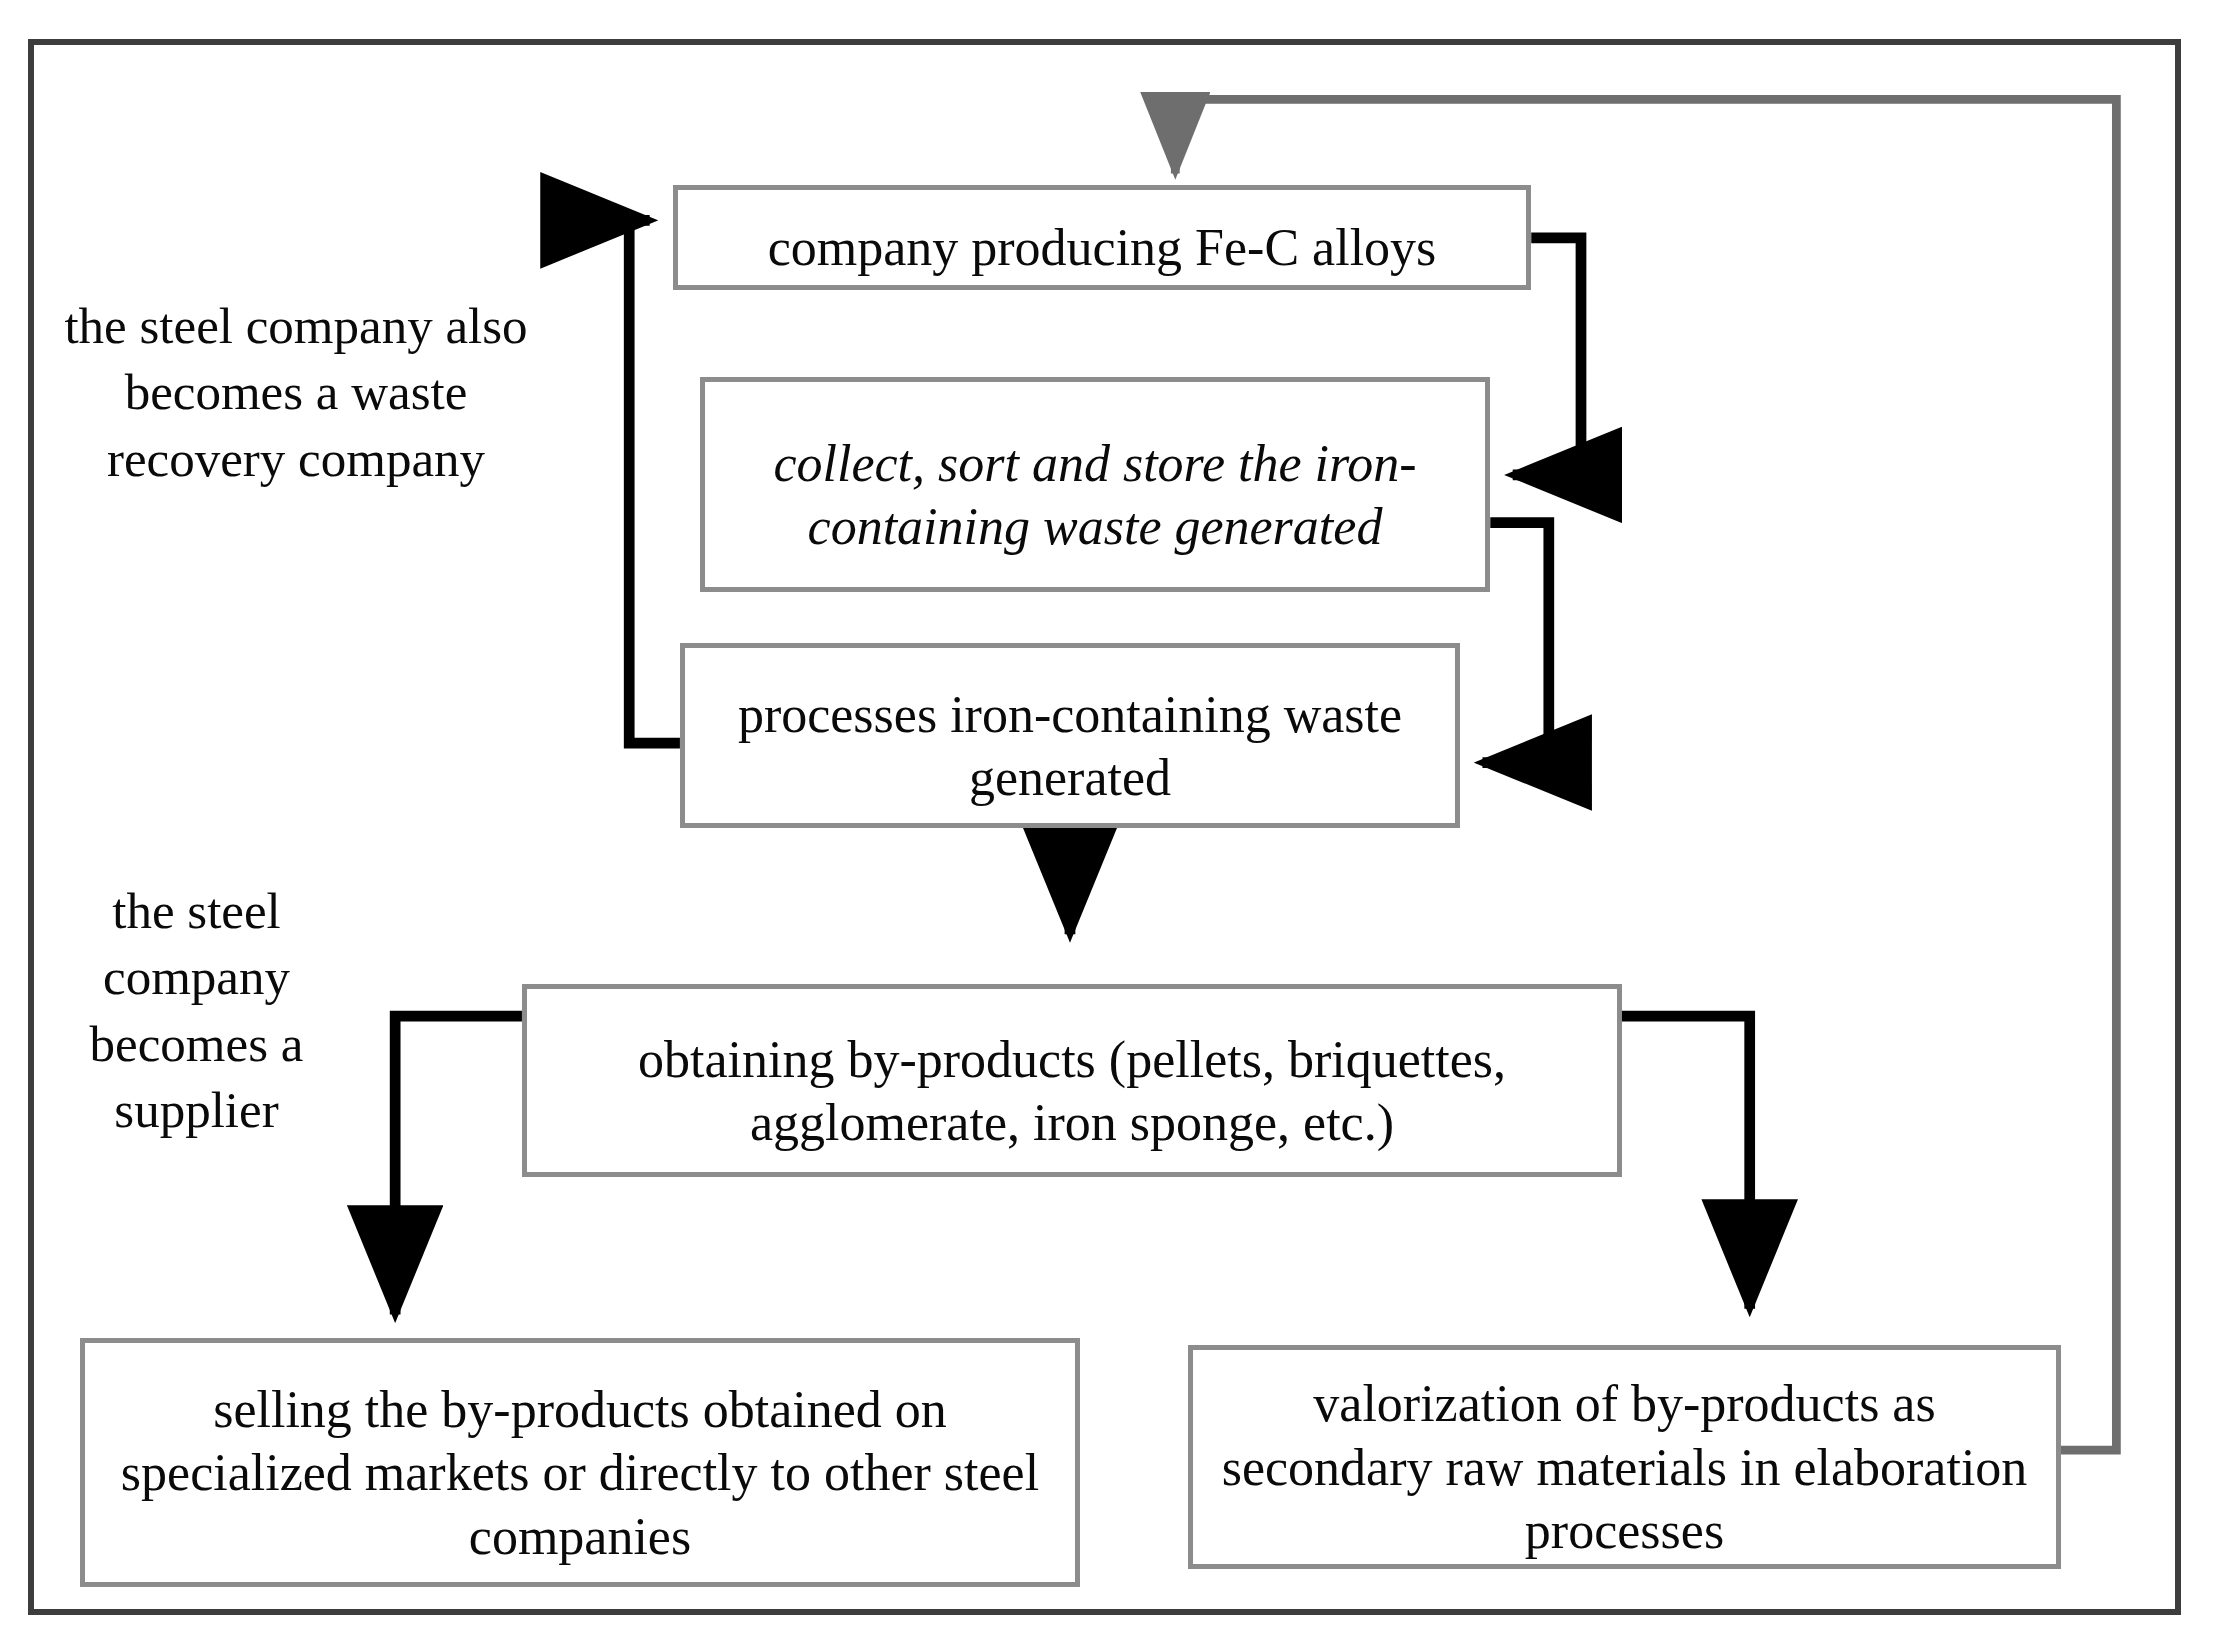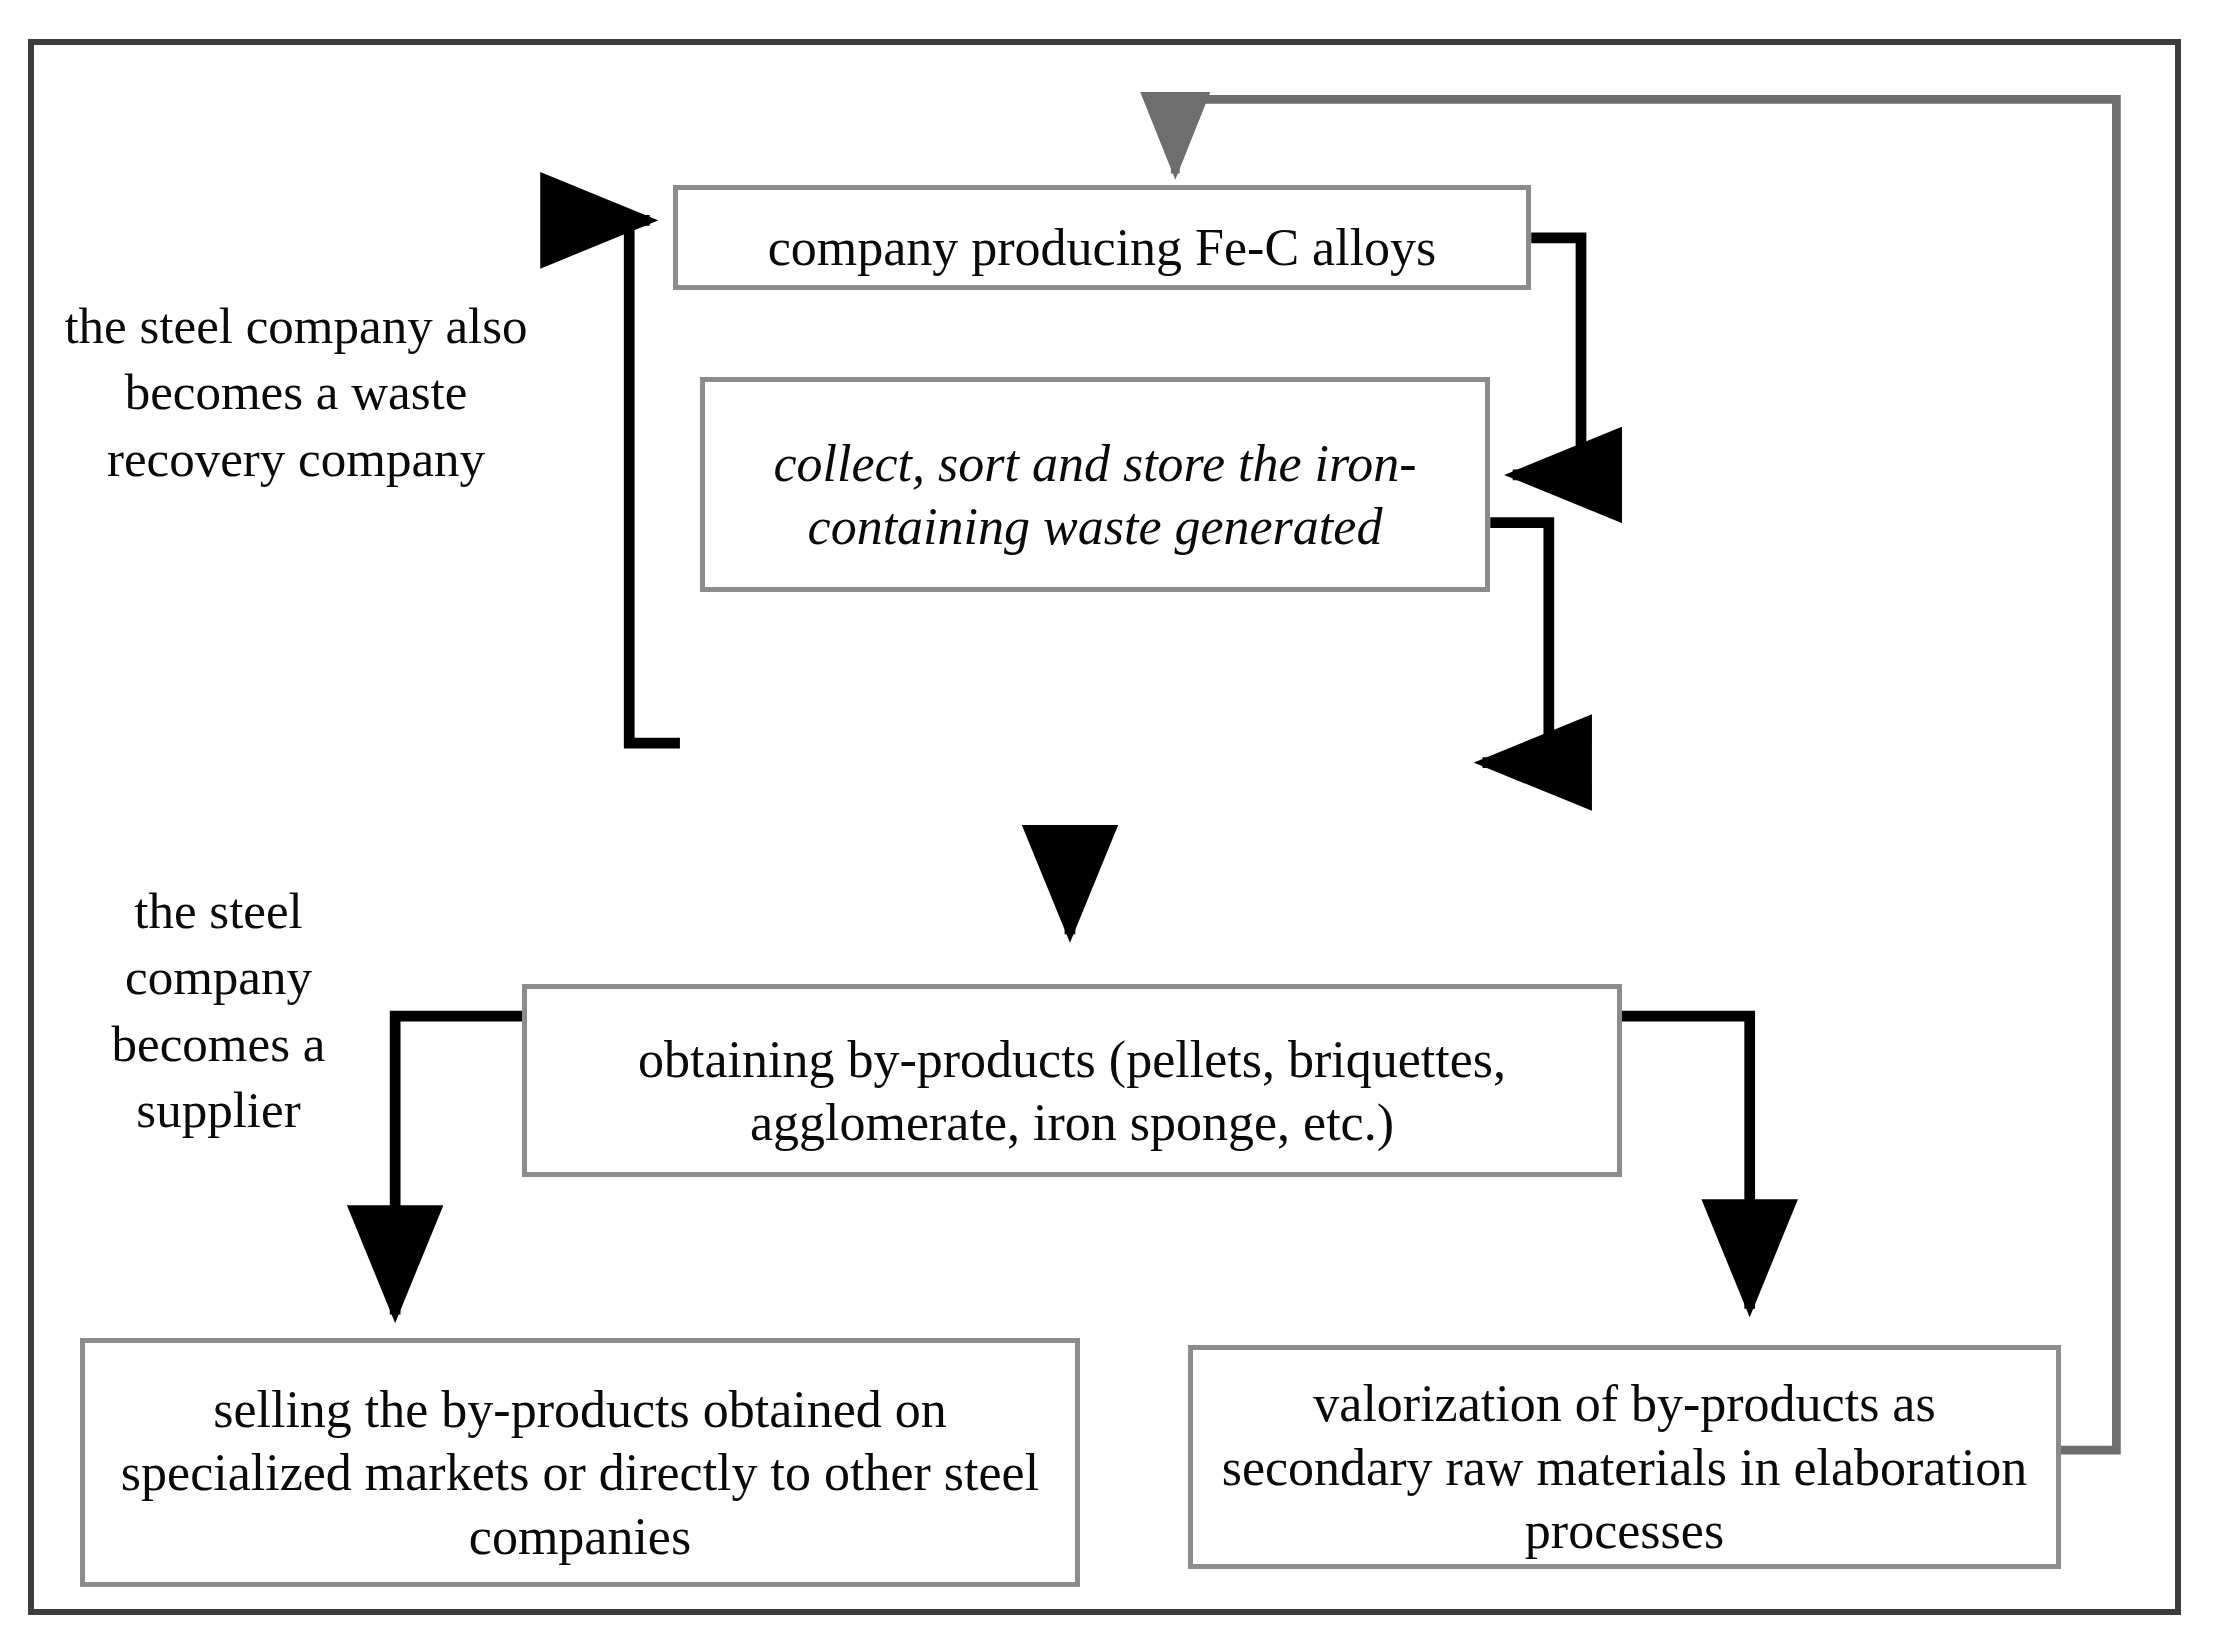--- a/index.html
+++ b/index.html
@@ -73,21 +73,21 @@
   }
 
   #node-producer   { left: 673px;  top: 185px;  width: 858px;  height: 105px; font-size: 52px; }
   #node-collect    { left: 700px;  top: 377px;  width: 790px;  height: 215px; font-size: 52px; font-style: italic; }
   #node-processes  { left: 680px;  top: 643px;  width: 780px;  height: 185px; font-size: 52px; }
   #node-obtaining  { left: 522px;  top: 984px;  width: 1100px; height: 193px; font-size: 52px; }
   #node-selling    { left: 80px;   top: 1338px; width: 1000px; height: 249px; font-size: 52px; }
   #node-valorization { left: 1188px; top: 1345px; width: 873px; height: 224px; font-size: 52px; }
 
   #caption-recovery { left: 62px;  top: 293px;  width: 468px; font-size: 51px; }
-  #caption-supplier { left: 72px;  top: 878px;  width: 293px; font-size: 51px; }
+  #caption-supplier { left: 50px;  top: 878px;  width: 293px; font-size: 51px; }
 </style>
 </head>
 <body>
 
 <div id="page">
 
   <div id="outer-frame">
     <div id="outer-frame-inner"></div>
   </div>
 
@@ -135,20 +135,23 @@
   <div class="caption" id="caption-supplier">the steel company becomes a supplier</div>
 
   <div class="node" id="node-producer">
     <span class="node-text">company producing Fe-C alloys</span>
   </div>
 
   <div class="node" id="node-collect">
     <span class="node-text">collect, sort and store the iron-containing waste generated</span>
   </div>
 
+  <div class="node" id="node-processes">
+    <span class="node-text">processes iron-containing waste generated</span>
+  </div>
 
   <div class="node" id="node-obtaining">
     <span class="node-text">obtaining by-products (pellets, briquettes, agglomerate, iron sponge, etc.)</span>
   </div>
 
   <div class="node" id="node-selling">
     <span class="node-text">selling the by-products obtained on specialized markets or directly to other steel companies</span>
   </div>
 
   <div class="node" id="node-valorization">

